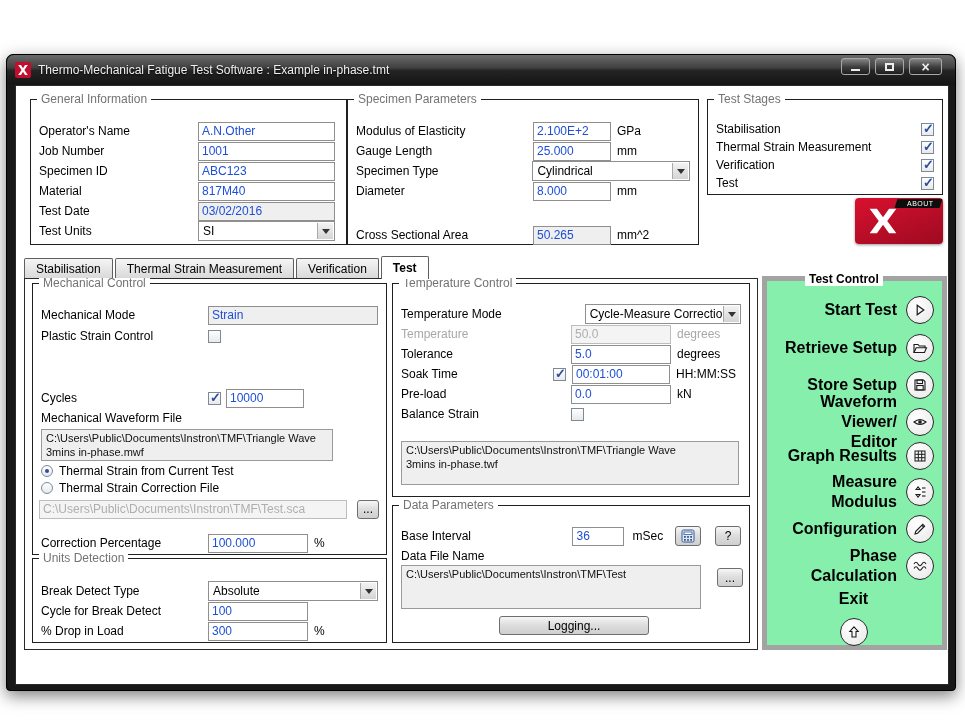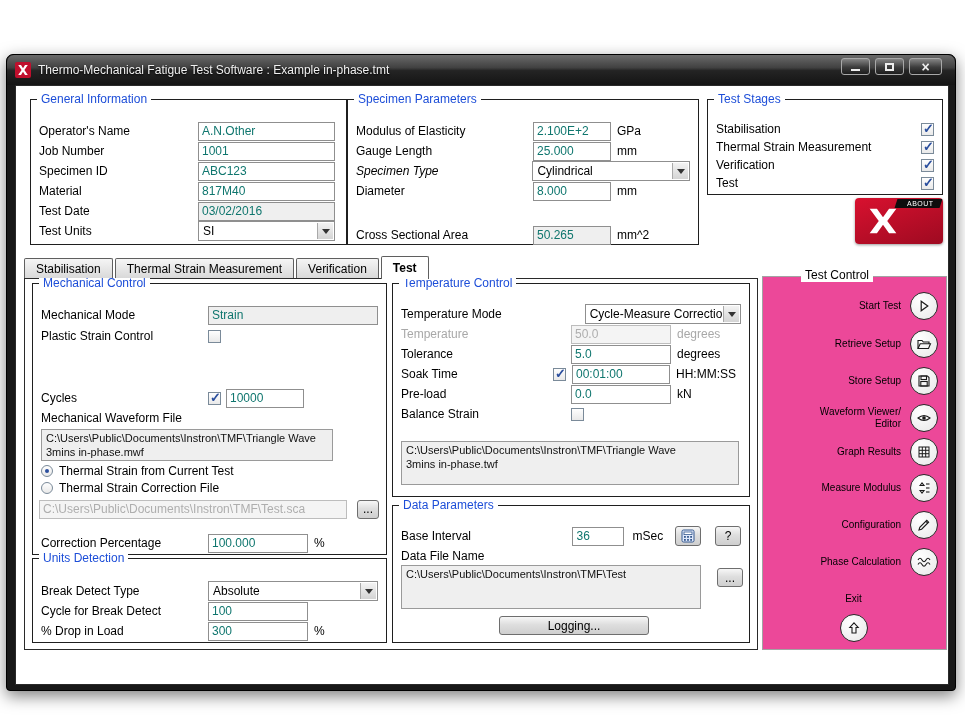--- a/index.html
+++ b/index.html
@@ -20,27 +20,27 @@
   background:linear-gradient(180deg,#858585,#3c3c3c 55%,#1d1d1d);
   color:#eee; display:flex; align-items:center; justify-content:center; cursor:pointer; }
 .cap-btn.min { width:29px; } .cap-btn.max { width:29px; } .cap-btn.close { width:33px; }
 .glyph-min { width:9px; height:2px; background:#eee; margin-top:7px; }
 .glyph-max { width:9px; height:8px; border:2px solid #eee; }
 .glyph-close { font-size:14px; font-weight:bold; line-height:1; color:#eee; }
 
 .client { position:absolute; left:8px; top:30px; width:934px; height:600px; background:#fff; border:1px solid #2a2a2a; }
 
 .group { position:absolute; border:1px solid #1f1f1f; background:#fff; }
-.gtitle { position:absolute; top:-8px; left:6px; background:#fff; padding:0 4px; font-size:12px; color:#1d4ed8; white-space:nowrap; }
+.gtitle { position:absolute; top:-8px; left:6px; background:#fff; padding:0 4px; font-size:12px; color:#737373; white-space:nowrap; }
 
 .frow { display:flex; align-items:center; height:20px; padding:0 8px; font-size:12px; }
 .abs { position:absolute; }
 .lbl { color:#000; }
 .lbl.gray, .unit.gray { color:#a8a8a8; }
-.txt { height:19px; border:1px solid #8f8f8f; background:#fff; font:12px "Liberation Sans",sans-serif; padding:0 3px; color:#0f766e; }
+.txt { height:19px; border:1px solid #8f8f8f; background:#fff; font:12px "Liberation Sans",sans-serif; padding:0 3px; color:#1d4ed8; }
 .txt.ro { background:#efefef; }
 .txt.dis { background:#f4f4f4; color:#aeaeae; border-color:#bdbdbd; }
 .unit { margin-left:6px; }
 
 .sel { position:relative; height:20px; border:1px solid #8f8f8f; background:#fff; display:flex; align-items:center; padding:0 20px 0 4px; font-size:12px; cursor:default; white-space:nowrap; overflow:hidden; }
 .sel-arrow { position:absolute; right:1px; top:1px; bottom:1px; width:16px;
   background:linear-gradient(180deg,#f3f3f3,#d4d4d4); border-left:1px solid #a9a9a9;
   display:flex; align-items:center; justify-content:center; }
 .tri { width:0; height:0; border:4px solid transparent; border-top:5px solid #333; margin-top:5px; }
 
@@ -56,24 +56,24 @@
   font:12px "Liberation Sans",sans-serif; color:#000;
   display:flex; align-items:center; justify-content:center; cursor:pointer; }
 
 .tabs { position:absolute; left:8px; top:170px; height:23px; display:flex; align-items:flex-end; z-index:3; }
 .tab { height:20px; display:flex; align-items:center; padding:0 11px; font-size:12px;
   border:1px solid #5f5f5f; border-bottom:none; border-radius:2px 2px 0 0;
   background:linear-gradient(180deg,#f5f5f5,#d9d9d9); margin-right:2px; margin-bottom:1px; cursor:pointer; white-space:nowrap; }
 .tab.checked { height:23px; margin-bottom:0; background:#fff; font-weight:bold; position:relative; z-index:4; }
 .tabpanel { position:absolute; left:8px; top:192px; width:734px; height:372px; border:1px solid #2a2a2a; background:#fff; }
 
-.tc-box { position:absolute; left:746px; top:190px; width:185px; height:374px; border:1px solid #a3a3a3; background:#ec4899; }
+.tc-box { position:absolute; left:746px; top:190px; width:185px; height:374px; border:5px solid #a3a3a3; background:#86efac;font-weight:bold; }
 .tc-title { position:absolute; top:-9px; left:38px; background:#fff; padding:0 4px; font-size:12px; }
 .tcrow { position:absolute; left:6px; right:8px; height:34px; display:flex; align-items:center; justify-content:flex-end; gap:9px; cursor:pointer; }
-.tclbl { font-size:10px; text-align:right; max-width:118px; line-height:1.25; white-space:pre-line; }
+.tclbl { font-size:16px; text-align:right; max-width:118px; line-height:1.25; white-space:pre-line; }
 .tcicon { width:28px; height:28px; border:1px solid #2a2a2a; border-radius:50%;
   background:radial-gradient(circle at 35% 30%, #ffffff, #e7e7e7); display:flex; align-items:center; justify-content:center; flex:none; }
 
 .about { position:absolute; left:839px; top:112px; width:88px; height:46px;
   background:linear-gradient(160deg,#d8112f,#9e0a21); border-radius:4px;
   box-shadow:0 1px 3px rgba(0,0,0,.4); cursor:pointer; overflow:hidden; }
 .about-banner { position:absolute; top:1px; right:2px; background:#0d0d0d; color:#fff; font-size:7px; letter-spacing:.5px; padding:1px 7px 1px 11px; transform:skewX(-18deg); }
 .about-banner span { display:inline-block; transform:skewX(18deg); }
 </style>
 </head>
@@ -141,21 +141,21 @@
         <span class="lbl" style="width:177px;">Modulus of Elasticity</span>
         <input class="txt" style="width: 78px;" value="2.100E+2">
         <span class="unit">GPa</span>
       </div>
       <div class="frow">
         <span class="lbl" style="width:177px;">Gauge Length</span>
         <input class="txt" style="width: 78px;" value="25.000">
         <span class="unit">mm</span>
       </div>
       <div class="frow">
-        <span class="lbl" style="width:177px;font-style:italic;">Specimen Type</span>
+        <span class="lbl" style="width:177px;">Specimen Type</span>
         <div class="sel" style="width:158px;">
           <span>Cylindrical</span>
           <span class="sel-arrow">
               <span class="tri"></span>
             </span>
         </div>
       </div>
       <div class="frow">
         <span class="lbl" style="width:177px;">Diameter</span>
         <input class="txt" style="width: 78px;" value="8.000">

